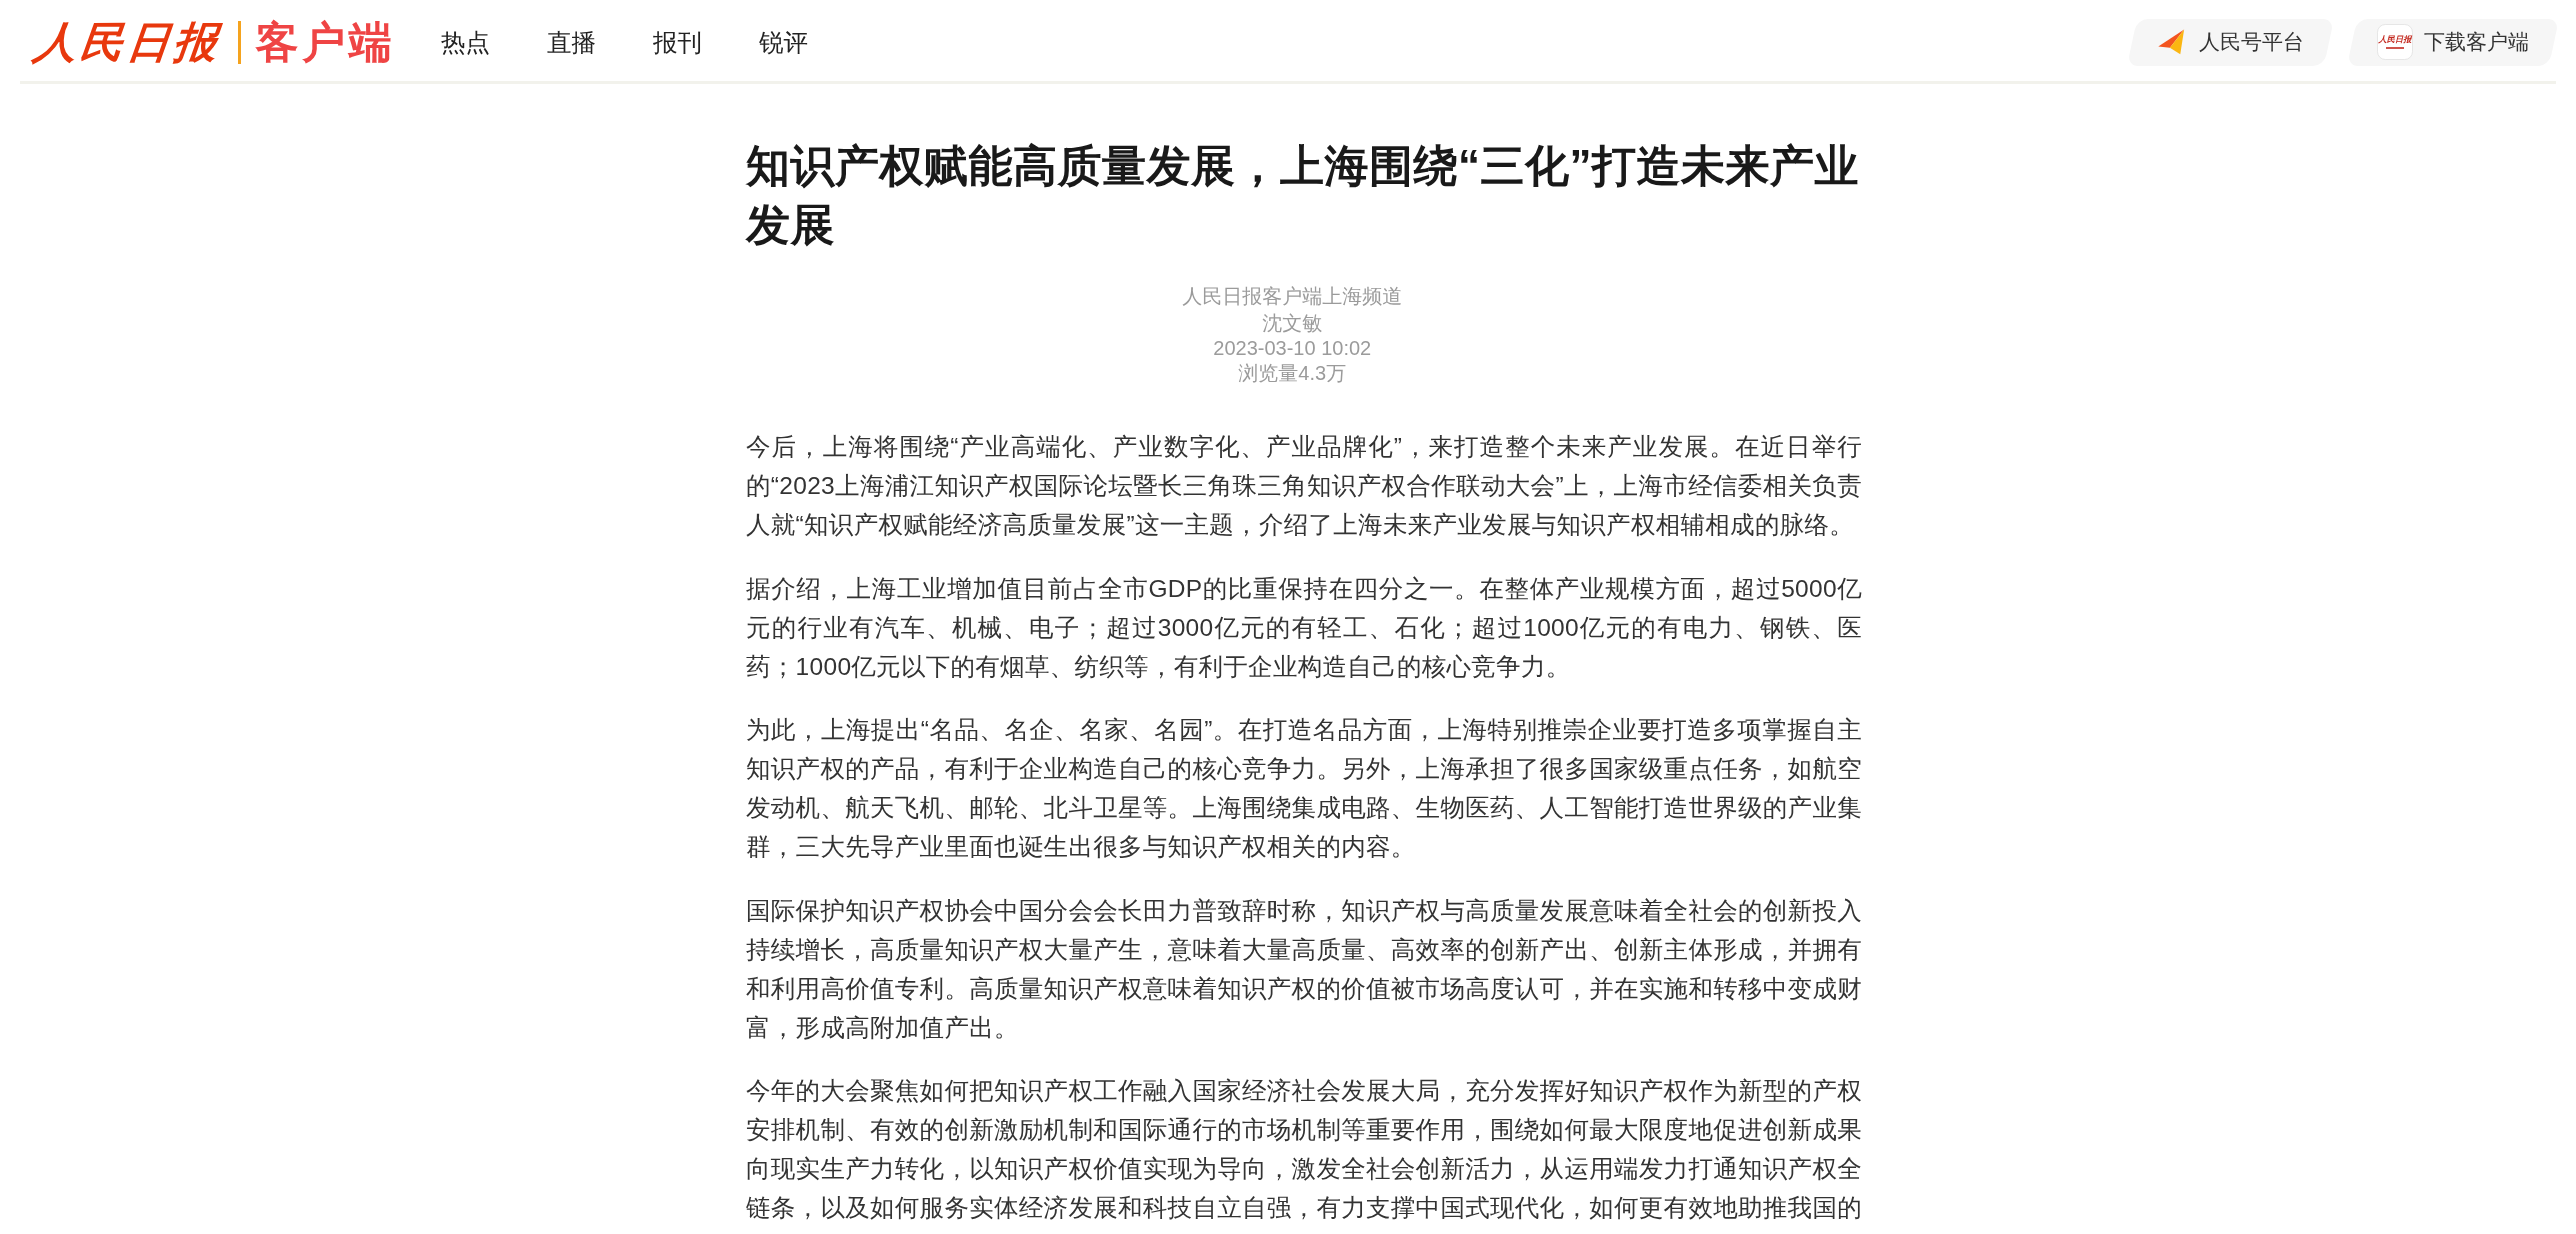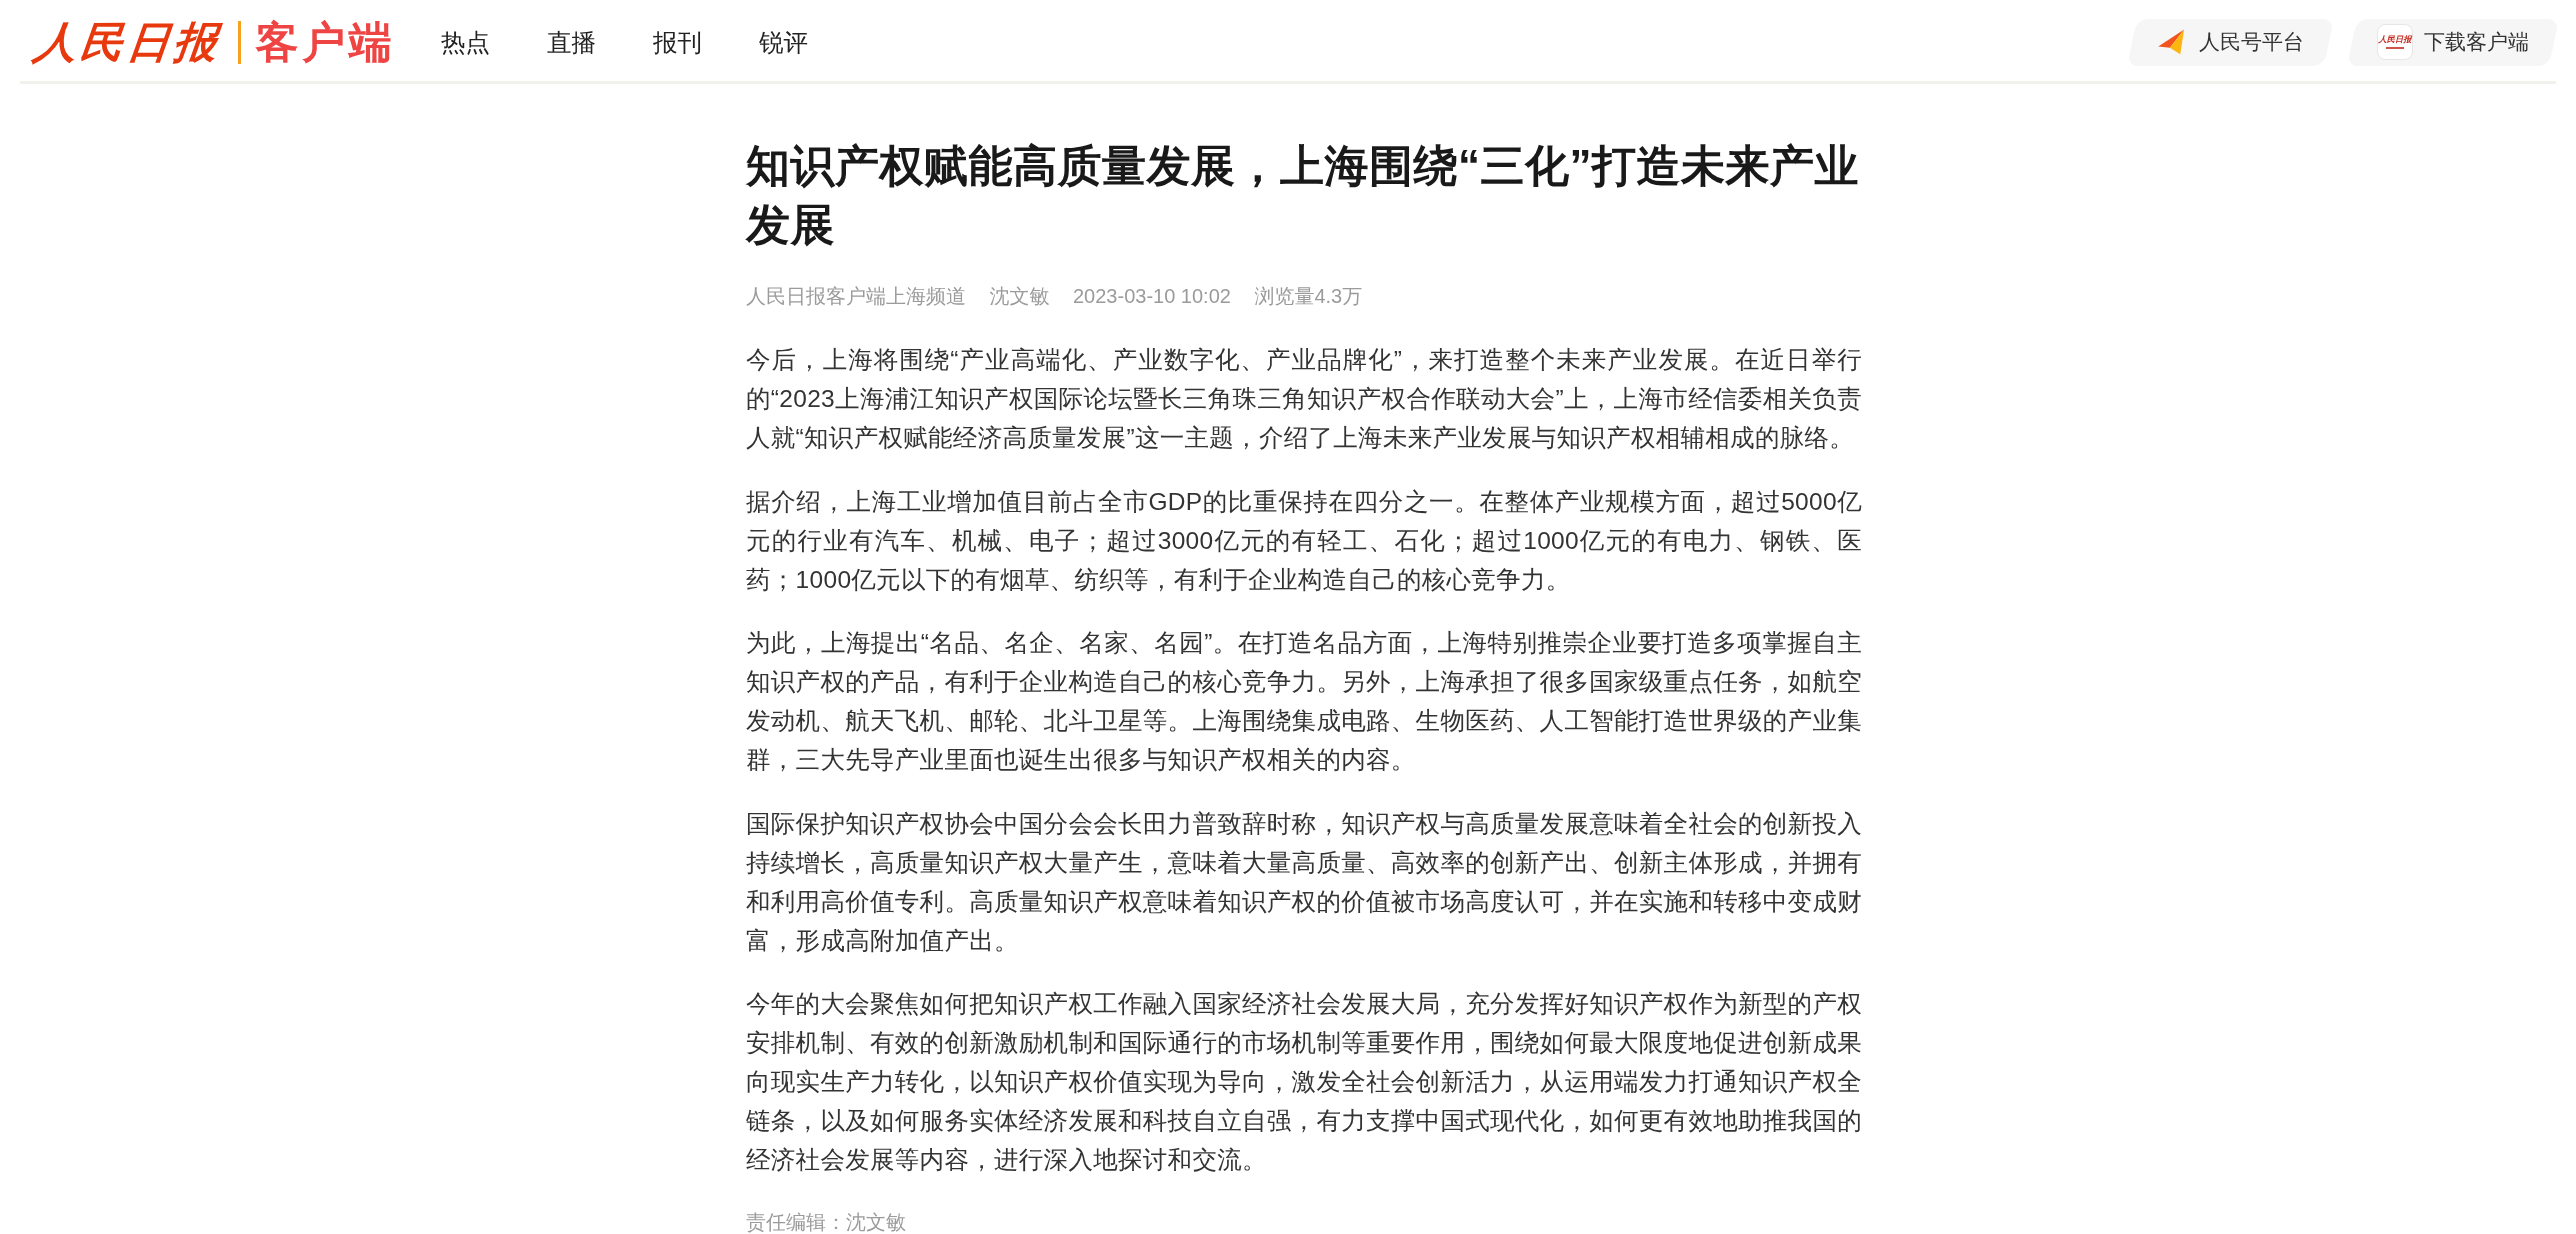--- a/index.html
+++ b/index.html
@@ -59,27 +59,27 @@
     line-height: 1; white-space: nowrap; transform: scale(0.82);
   }
   .app-icon-bar { width: 18px; height: 1.8px; background: #c3281e; opacity: .8; }
 
   
   .main { width: 1116px; margin-left: 746px; }
   .article-title {
     margin-top: 52px; font-size: 44px; line-height: 59px;
     font-weight: bold; color: #191919; letter-spacing: 0.5px;
   }
-  .meta { margin-top: 24.5px; display: flex; align-items: center; font-size: 20px; color: #9b9b9b; }
+  .meta { margin-top: 24.5px; display: flex; align-items: center; font-size: 20px; color: #9b9b9b; flex-direction: column; }
   .meta > span { margin-right: 23.5px; }
   .article p {
     margin: 24.5px 0 0; font-size: 24.5px; line-height: 39px;
     color: #333; text-align: justify; letter-spacing: 0.3px;
   }
-  .article p.first { margin-top: 30px; }
+  .article p.first { margin-top: 40px; }
   .editor-line { margin-top: 30px; font-size: 20px; color: #9b9b9b; }
 </style>
 </head>
 <body>
 
 <header class="header">
   <div class="logo">
     <span class="logo-brand">人民日报</span>
     <span class="logo-divider"></span>
     <span class="logo-suffix">客户端</span>

